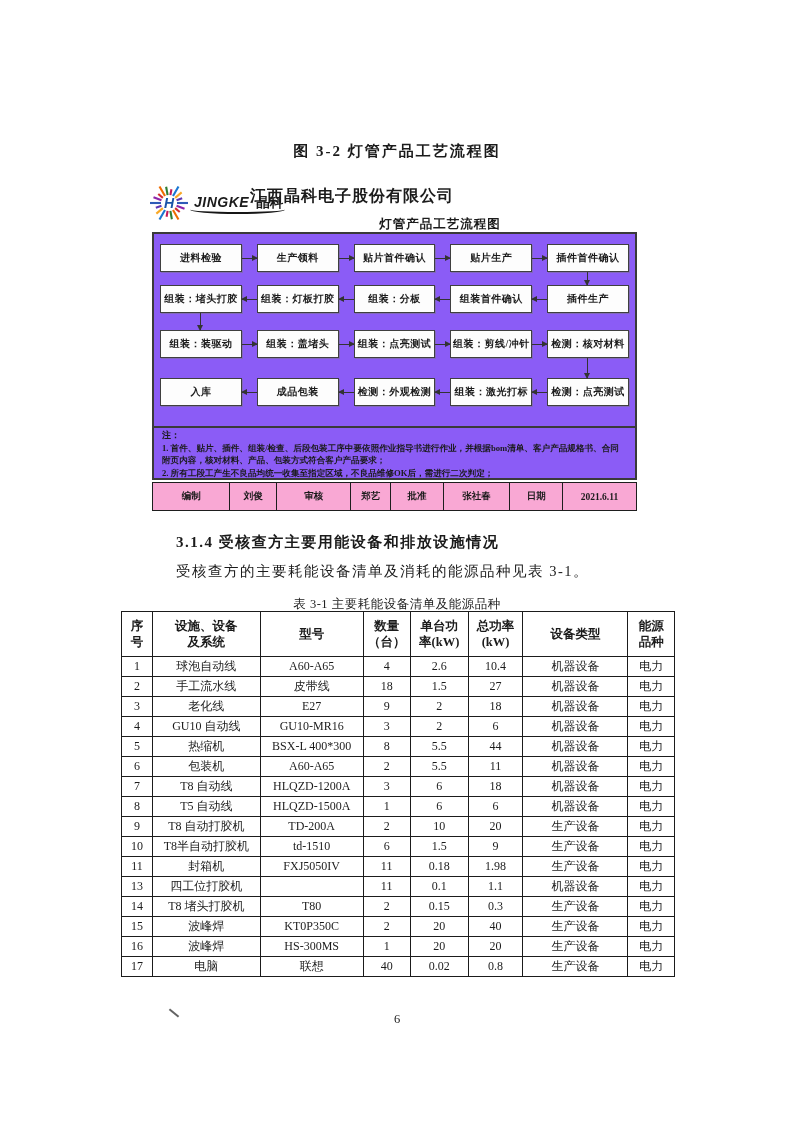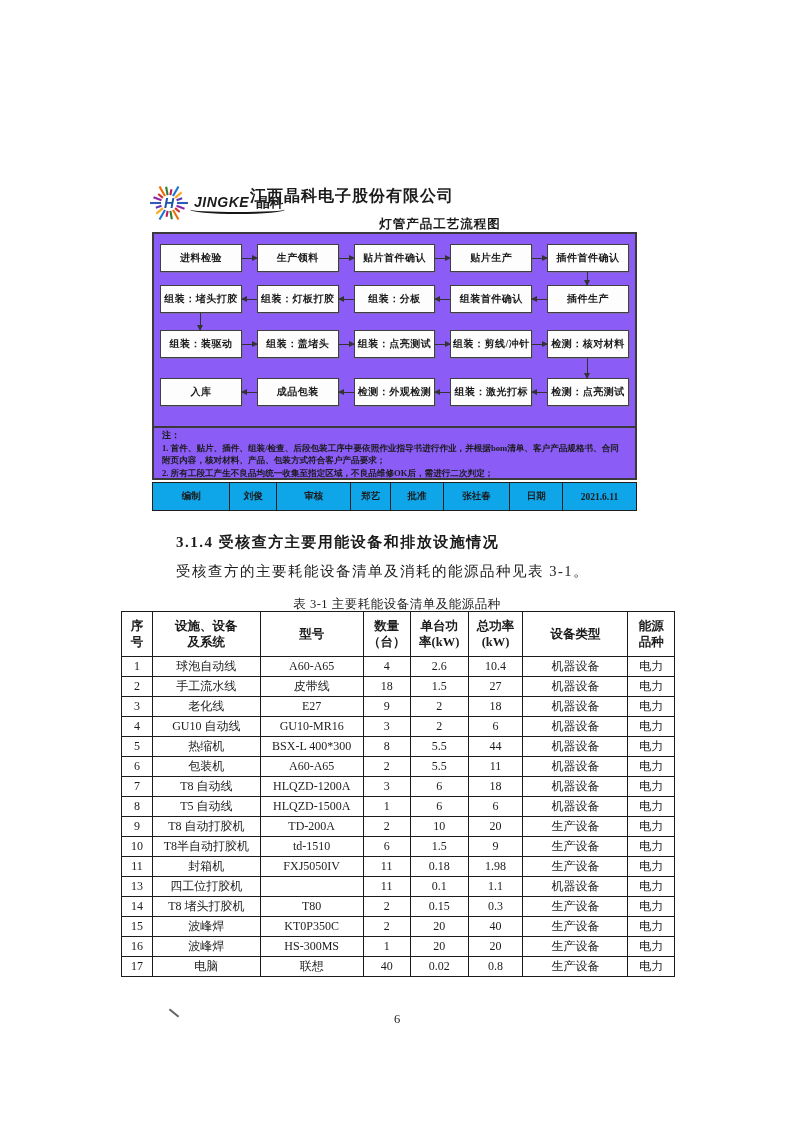--- a/index.html
+++ b/index.html
@@ -46,21 +46,21 @@
   .varrow.v1{left:433px; top:38px; height:13px;}
   .varrow.v2{left:46px;  top:79px; height:17px;}
   .varrow.v3{left:433px; top:124px; height:20px;}
   
   .notes{position:absolute; left:0; right:0; top:192px; bottom:0;
     border-top:2px solid #3a3a3a; padding:2px 8px; box-sizing:border-box; overflow:hidden;}
   .note-label{font-weight:bold; font-size:9px; line-height:1.3;}
   .note-line{font-weight:bold; font-size:8.6px; line-height:1.45;}
   
   .sign-table{position:absolute; left:152px; top:482px; width:485px; height:29px;
-    display:flex; border:1.6px solid #1e1e1e; box-sizing:border-box; background:#0ea5e9;}
+    display:flex; border:1.6px solid #1e1e1e; box-sizing:border-box; background:#f9a8d4;}
   .sign-cell{border-right:1.4px solid #1e1e1e; display:flex; align-items:center; justify-content:center;
     font-weight:bold; font-size:9.5px; box-sizing:border-box;}
   .sign-cell:last-child{border-right:none;}
   
   .section-heading{position:absolute; left:176px; top:533px; font-weight:bold; font-size:15px; letter-spacing:1.5px;}
   .body-paragraph{position:absolute; left:176px; top:562px; font-size:14.5px; letter-spacing:1.5px;}
   
   .table-title{position:absolute; top:596px; left:0; width:100%; text-align:center;
     font-weight:normal; font-size:12.5px; letter-spacing:0.5px;}
   table.main{position:absolute; left:121px; top:611px; width:554px;
@@ -71,20 +71,21 @@
   
   .page-number{position:absolute; top:1012px; left:0; width:100%; text-align:center; font-size:12.5px;}
   .scan-artifact{position:absolute; left:168px; top:1012px; width:12px; height:0;
     border-top:2px solid #3c3c3c; transform:rotate(40deg); opacity:.8;}
 </style>
 </head>
 <body>
 
 <div class="page">
 
+  <div class="figure-caption">图 3-2  灯管产品工艺流程图</div>
 
   <div class="logo-wrap">
     <svg id="logo-burst" width="46" height="46" viewBox="0 0 46 46">
         <line x1="31" y1="23" x2="42" y2="23" stroke="#2e5bb7" stroke-width="2.1"></line>
         <line x1="30.517540966287267" y1="25.73616114660535" x2="38.50492824296749" y2="28.643332364873533" stroke="#8e24aa" stroke-width="2.1"></line>
         <line x1="29.128355544951823" y1="28.142300877492314" x2="33.72462220366569" y2="31.99902653561155" stroke="#d32f2f" stroke-width="2.1"></line>
         <line x1="27" y1="29.928203230275507" x2="32.5" y2="39.45448267190433" stroke="#ef6c00" stroke-width="2.1"></line>
         <line x1="24.389185421335444" y1="30.878462024097665" x2="25.86519493150435" y2="39.24932792470143" stroke="#2e7d32" stroke-width="2.1"></line>
         <line x1="21.61081457866456" y1="30.878462024097665" x2="20.568925512662975" y2="36.78730854217091" stroke="#c2185b" stroke-width="2.1"></line>
         <line x1="19" y1="29.92820323027551" x2="13.500000000000004" y2="39.45448267190434" stroke="#1976d2" stroke-width="2.1"></line>

